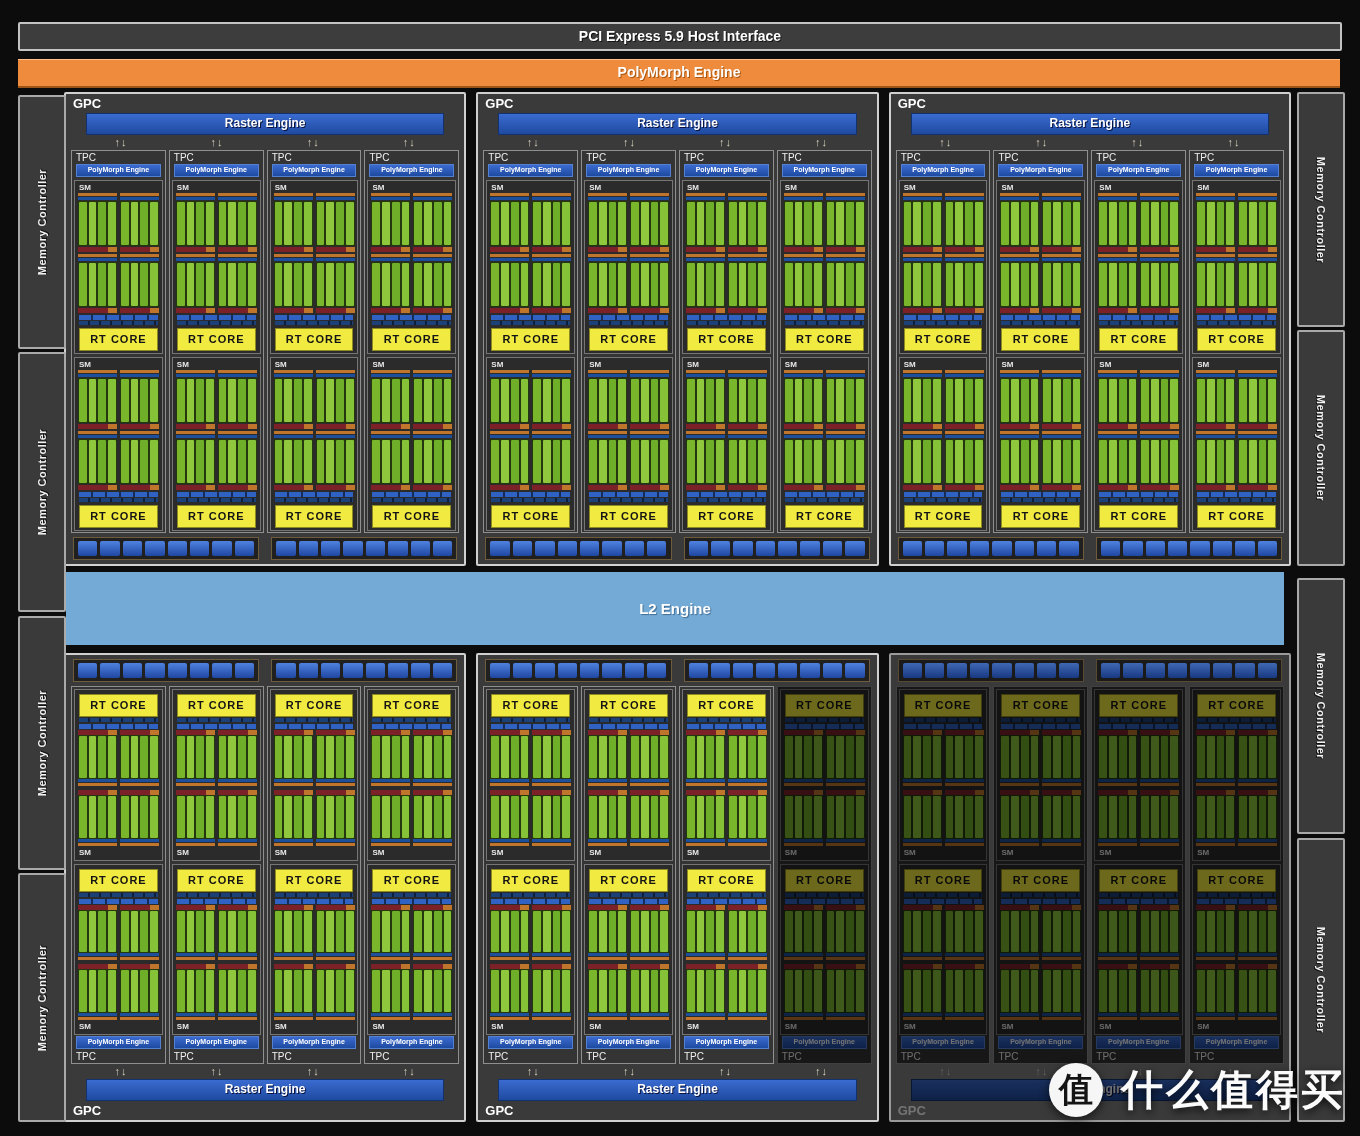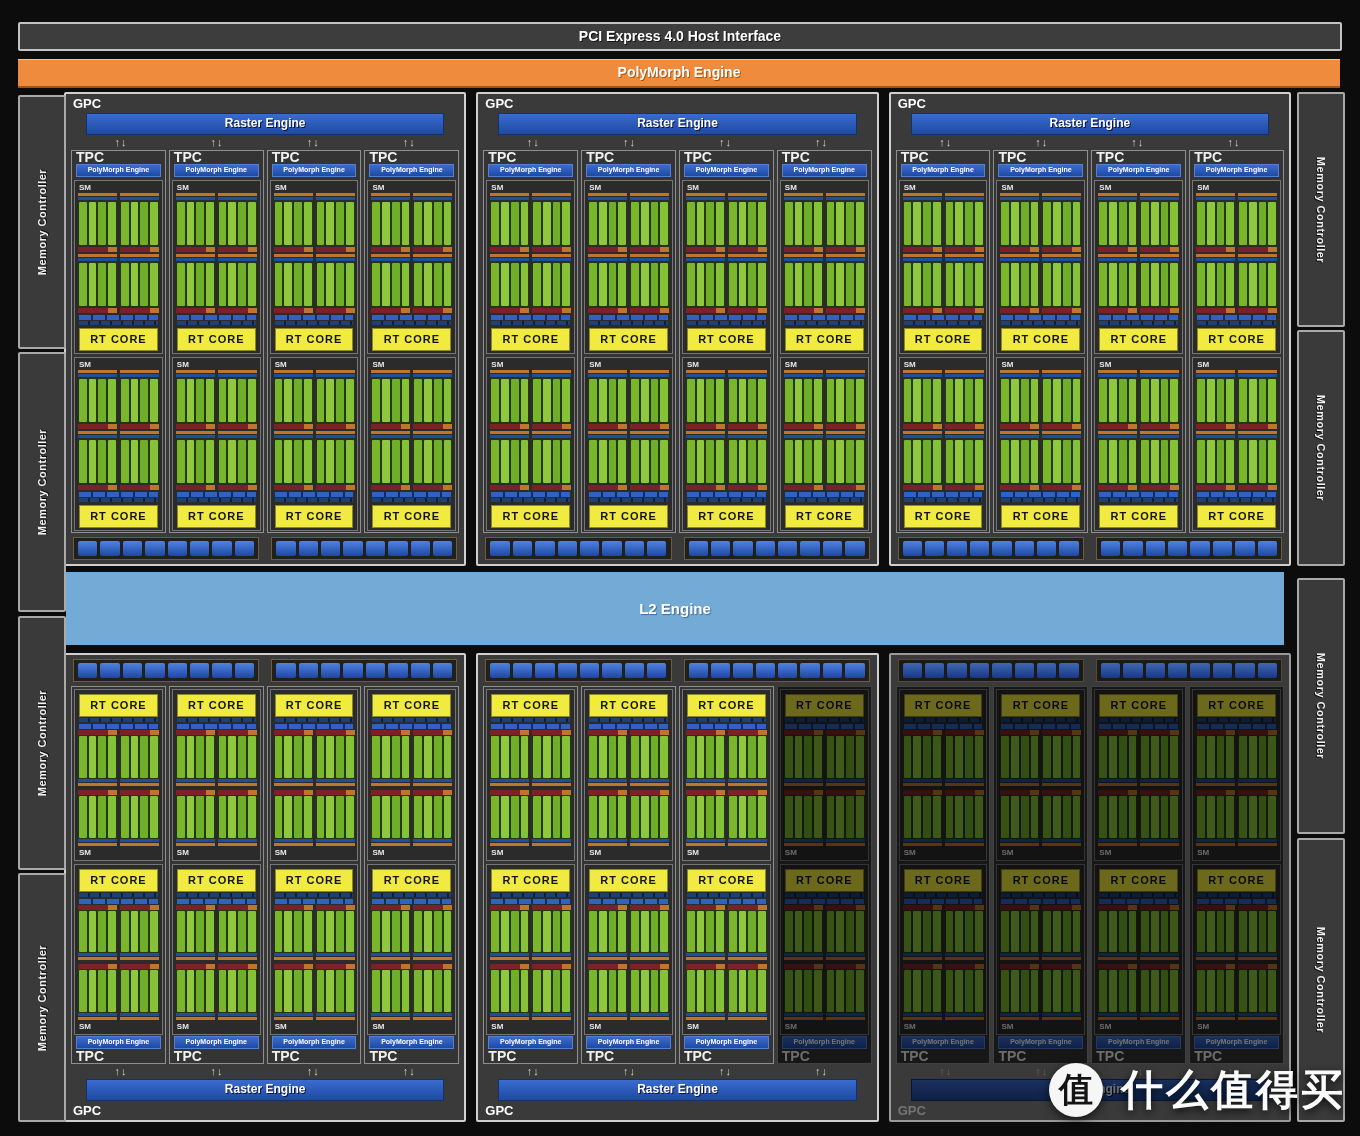--- a/index.html
+++ b/index.html
@@ -34,21 +34,21 @@
   .raster{margin:0 20px;height:20px;flex:0 0 auto;
           background:linear-gradient(#3a6bd0,#1e4aa0);border:1px solid #12316e;
           color:#fff;font-size:12px;font-weight:bold;text-align:center;
           line-height:19px;text-shadow:1px 1px 0 rgba(0,0,30,.8);}
   .arrow-row{height:15px;margin:0 7px;display:flex;flex:0 0 auto;}
   .arrow-cell{flex:1;text-align:center;color:#d9d0bd;font-size:11px;
               font-weight:bold;line-height:14px;letter-spacing:1px;}
   .tpc-row{flex:1;display:flex;gap:3px;margin:0 5px;min-height:0;}
   .tpc{flex:1;background:#343434;border:1px solid #8f8f8f;display:flex;
        flex-direction:column;padding:0 2px;min-width:0;}
-  .tpc-label{height:13px;font-size:14px;font-weight:bold;color:#f0f0f0;
+  .tpc-label{height:13px;font-size:10px;font-weight:normal;color:#f0f0f0;
              line-height:13px;padding-left:2px;flex:0 0 auto;}
   .polymorph{height:11px;margin:0 2px 1px;flex:0 0 auto;
              background:linear-gradient(#3a6bd0,#1e4aa0);border:1px solid #5580d0;
              color:#fff;font-size:7px;font-weight:bold;text-align:center;
              line-height:10px;white-space:nowrap;overflow:hidden;}
   .sm{flex:1;margin:2px 0 1px;background:#2b2b2b;border:1px solid #767676;
       display:flex;flex-direction:column;padding:1px 3px 2px;min-height:0;}
   .sm-label{height:11px;font-size:8px;font-weight:bold;color:#e8e8e8;
             line-height:11px;padding-left:1px;flex:0 0 auto;}
   .pb-grid{flex:1;display:flex;gap:3px;min-height:0;}
@@ -94,21 +94,21 @@
   #wm-badge{width:54px;height:54px;border-radius:50%;background:#f6f6f6;
             color:#141414;font-size:34px;font-weight:bold;display:flex;
             align-items:center;justify-content:center;
             box-shadow:0 3px 10px rgba(0,0,0,.65);}
   #wm-text{margin-left:18px;color:#fbfbfb;font-size:42px;font-weight:bold;
            letter-spacing:3px;text-shadow:0 3px 8px rgba(0,0,0,.8);}
 </style>
 </head>
 <body style="--orange: #ee8b3c; --l2: #74abd6; --rt: #f1ea41; --tensor: #7c2128; --warp: #c0752c;">
 
-<div id="pcie-bar" class="abs">PCI Express 4.0 Host Interface</div>
+<div id="pcie-bar" class="abs">PCI Express 5.9 Host Interface</div>
 
 <div id="giga-bar" class="abs">PolyMorph Engine</div>
 
 <div id="top-gpcs" class="abs">
     <div class="gpc">
       <div class="gpc-label">GPC</div>
       <div class="raster">Raster Engine</div>
       <div class="arrow-row">
         <div class="arrow-cell">↑↓</div>
         <div class="arrow-cell">↑↓</div>

